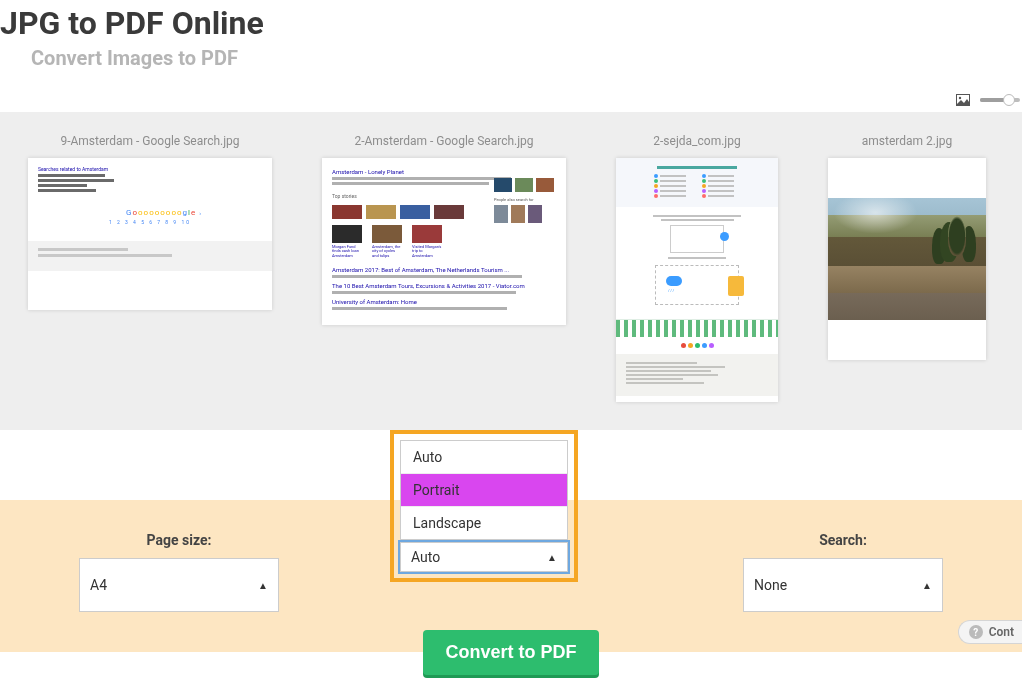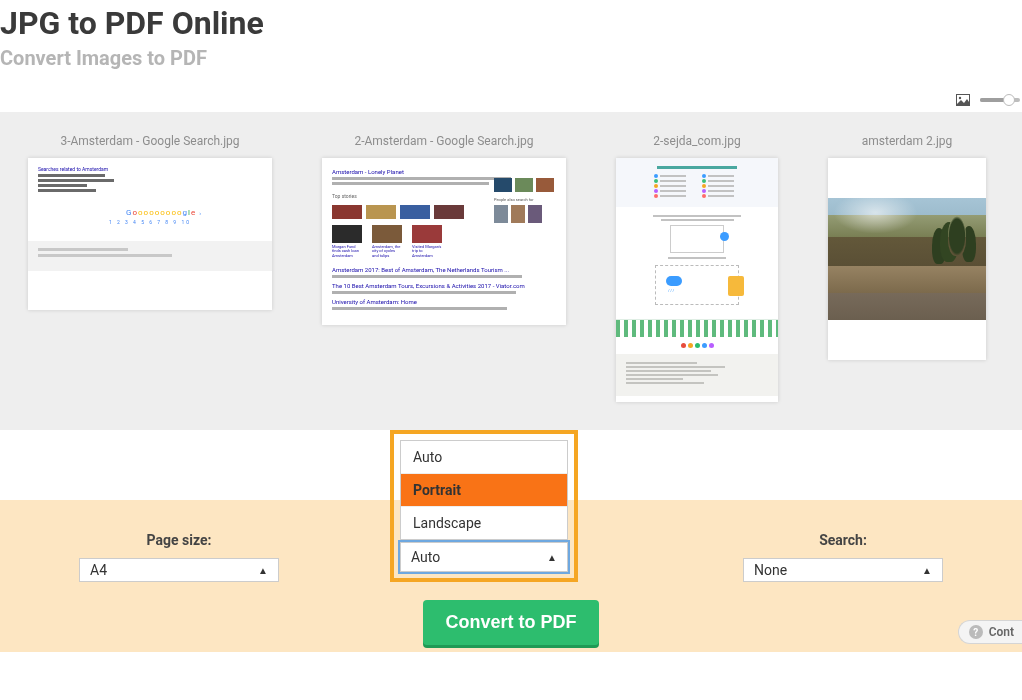--- a/index.html
+++ b/index.html
@@ -18,20 +18,21 @@
     font-weight: 700;
     font-size: 32px;
     color: #3a3a3a;
     margin: 0;
   }
   .subtitle {
     font-weight: 700;
     font-size: 20px;
     color: #b5b5b5;
     margin: 4px 0 0;
+    padding-left: 31px;
   }
   .zoom-row {
     display: flex;
     justify-content: flex-end;
     align-items: center;
     padding: 18px 2px 6px 0;
     gap: 10px;
   }
   .zoom-icon {
     width: 14px; height: 12px;
@@ -160,21 +161,21 @@
     padding-top:102px;
   }
   .opt { width:200px; }
   .opt-label {
     font-weight:700; font-size:14px; color:#444;
     text-align:center; margin-bottom:10px;
   }
   .dropdown {
     background:#fff;
     border:1px solid #ccc;
-    padding:3px 10px;
+    padding:18px 10px;
     display:flex; justify-content:space-between; align-items:center;
     font-size:14px; color:#333;
     cursor:pointer;
   }
   .caret { font-size:10px; }
 
   .orientation-block {
     position:absolute;
     left:390px;
     top:0;
@@ -187,21 +188,21 @@
   .orientation-menu {
     background:#fff;
     border:1px solid #ccc;
     overflow:hidden;
   }
   .menu-item {
     padding:8px 12px; font-size:14px; color:#333; cursor:pointer;
     border-top:1px solid #eee;
   }
   .menu-item:first-child { border-top:none; }
-  .menu-item.hovered { background:#f97316;font-weight:bold; }
+  .menu-item.hovered { background:#d946ef; }
   .orientation-selected {
     margin-top:2px;
     background:#fff;
     border:1px solid #ccc;
     outline:2px solid #6ea8e0;
     padding:6px 10px;
     display:flex; justify-content:space-between; align-items:center;
     font-size:14px; color:#333;
     cursor:pointer;
   }
@@ -255,21 +256,21 @@
   <div class="zoom-slider">
     <div class="zoom-track"></div>
     <div class="zoom-track-fill"></div>
     <div class="zoom-knob"></div>
   </div>
 </div>
 
 <div class="gallery">
 
   <div class="thumb">
-    <span class="thumb-label">3-Amsterdam - Google Search.jpg</span>
+    <span class="thumb-label">9-Amsterdam - Google Search.jpg</span>
     <div class="thumb-img t1">
       <div class="g1-head">Searches related to Amsterdam</div>
       <div class="g1-lines">
         <div class="g1-line" style="width:30%"></div>
         <div class="g1-line" style="width:34%"></div>
         <div class="g1-line" style="width:22%"></div>
         <div class="g1-line" style="width:26%"></div>
       </div>
       <div class="g1-logo"><span class="goo"><span class="b">G</span><span class="r">o</span><span class="y">o</span><span class="y">o</span><span class="y">o</span><span class="y">o</span><span class="y">o</span><span class="y">o</span><span class="y">o</span><span class="y">o</span><span class="b">g</span><span class="g">l</span><span class="r">e</span></span> <span style="color:#4285F4;font-size:6px;">›</span></div>
       <div class="g1-dots">1 2 3 4 5 6 7 8 9 10</div>

